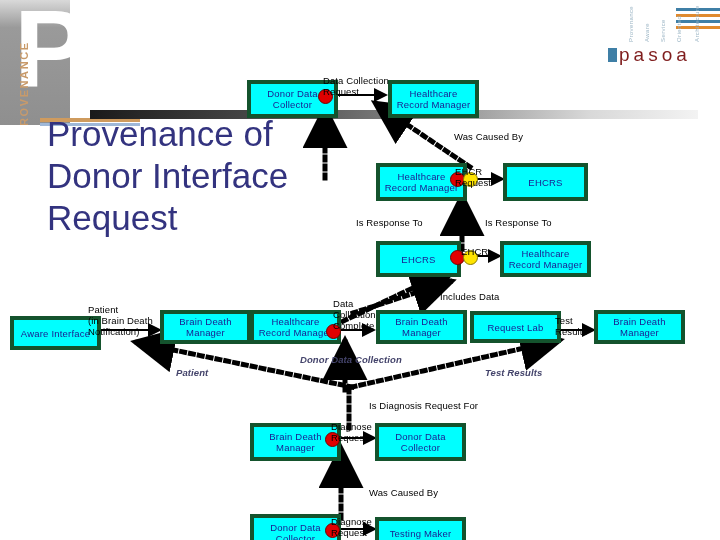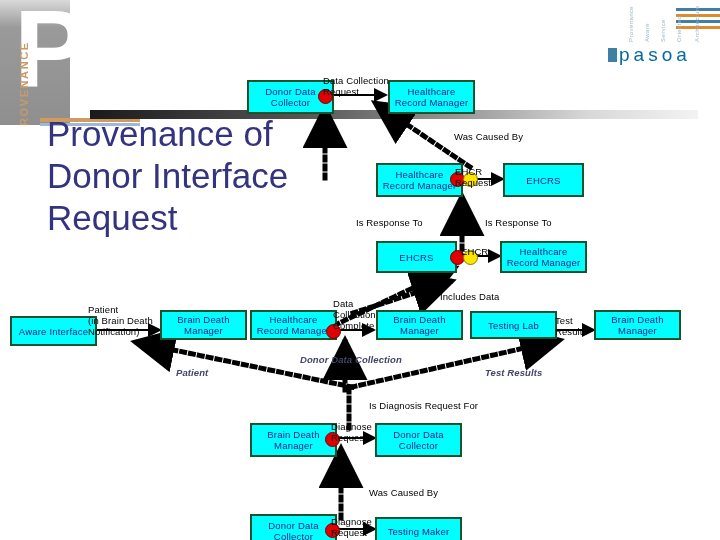--- a/index.html
+++ b/index.html
@@ -26,28 +26,28 @@
     background:linear-gradient(90deg,#1a1a1a 0%,#555 35%,#9b9b9b 62%,#d8d8d8 82%,#f3f3f3 100%);}
 
   .slide-title{position:absolute;left:47px;top:113px;width:260px;
     color:#33337f;font-size:35px;line-height:42px;font-weight:400;
     font-family:"Liberation Sans",sans-serif;}
 
   
   .logo-right{position:absolute;left:608px;top:6px;width:106px;height:60px;background:#fff;}
   .logo-right .sq{position:absolute;left:0px;top:42px;width:9px;height:14px;background:#3f7fa6;}
   .logo-right .word{position:absolute;left:11px;top:38px;font-size:19px;letter-spacing:4px;
-    color:#0369a1;font-family:"Liberation Sans",sans-serif;font-weight:400;text-align:right;}
+    color:#7f1d1d;font-family:"Liberation Sans",sans-serif;font-weight:400;text-align:right;}
   .logo-right .vtxt{position:absolute;color:#9ab4c4;font-size:6px;letter-spacing:.4px;
     transform:rotate(-90deg);transform-origin:0 0;white-space:nowrap;}
   .logo-right .bars{position:absolute;left:68px;top:2px;width:46px;}
   .logo-right .bars i{display:block;height:3px;margin-bottom:3px;}
 
   
-  .node{position:absolute;background:#00ffff;border:2px solid #14532d;
+  .node{position:absolute;background:#00ffff;border:4px solid #14532d;
     color:#1b1b8f;font-size:9.5px;line-height:11px;text-align:center;
     display:flex;align-items:center;justify-content:center;
     font-family:"Liberation Sans",sans-serif;letter-spacing:.2px;}
   .lbl{position:absolute;color:#000000;font-size:9.5px;line-height:11px;
     font-family:"Liberation Sans",sans-serif;white-space:pre;letter-spacing:.1px;margin-top:10px;}
   .lbl.ital{font-style:italic;color:#44446b;font-weight:bold;}
   .dot-red{position:absolute;width:13px;height:13px;border-radius:50%;
     background:#e00000;border:1px solid #700000;}
   .dot-yellow{position:absolute;width:13px;height:13px;border-radius:50%;
     background:#ffe400;border:1px solid #8a7a00;}
@@ -158,21 +158,21 @@
 
   <div class="node" style="left:250px;top:310px;width:83px;height:26px">
     <span>Healthcare<br>Record Manager</span>
     </div>
 
   <div class="node" style="left:376px;top:310px;width:83px;height:26px">
     <span>Brain Death<br>Manager</span>
     </div>
 
   <div class="node" style="left:470px;top:311px;width:83px;height:24px">
-    <span>Testing Lab</span>
+    <span>Request Lab</span>
     </div>
 
   <div class="node" style="left:594px;top:310px;width:83px;height:26px">
     <span>Brain Death<br>Manager</span>
     </div>
 
   <div class="node" style="left:250px;top:423px;width:83px;height:30px">
     <span>Brain Death<br>Manager</span>
     </div>
 

